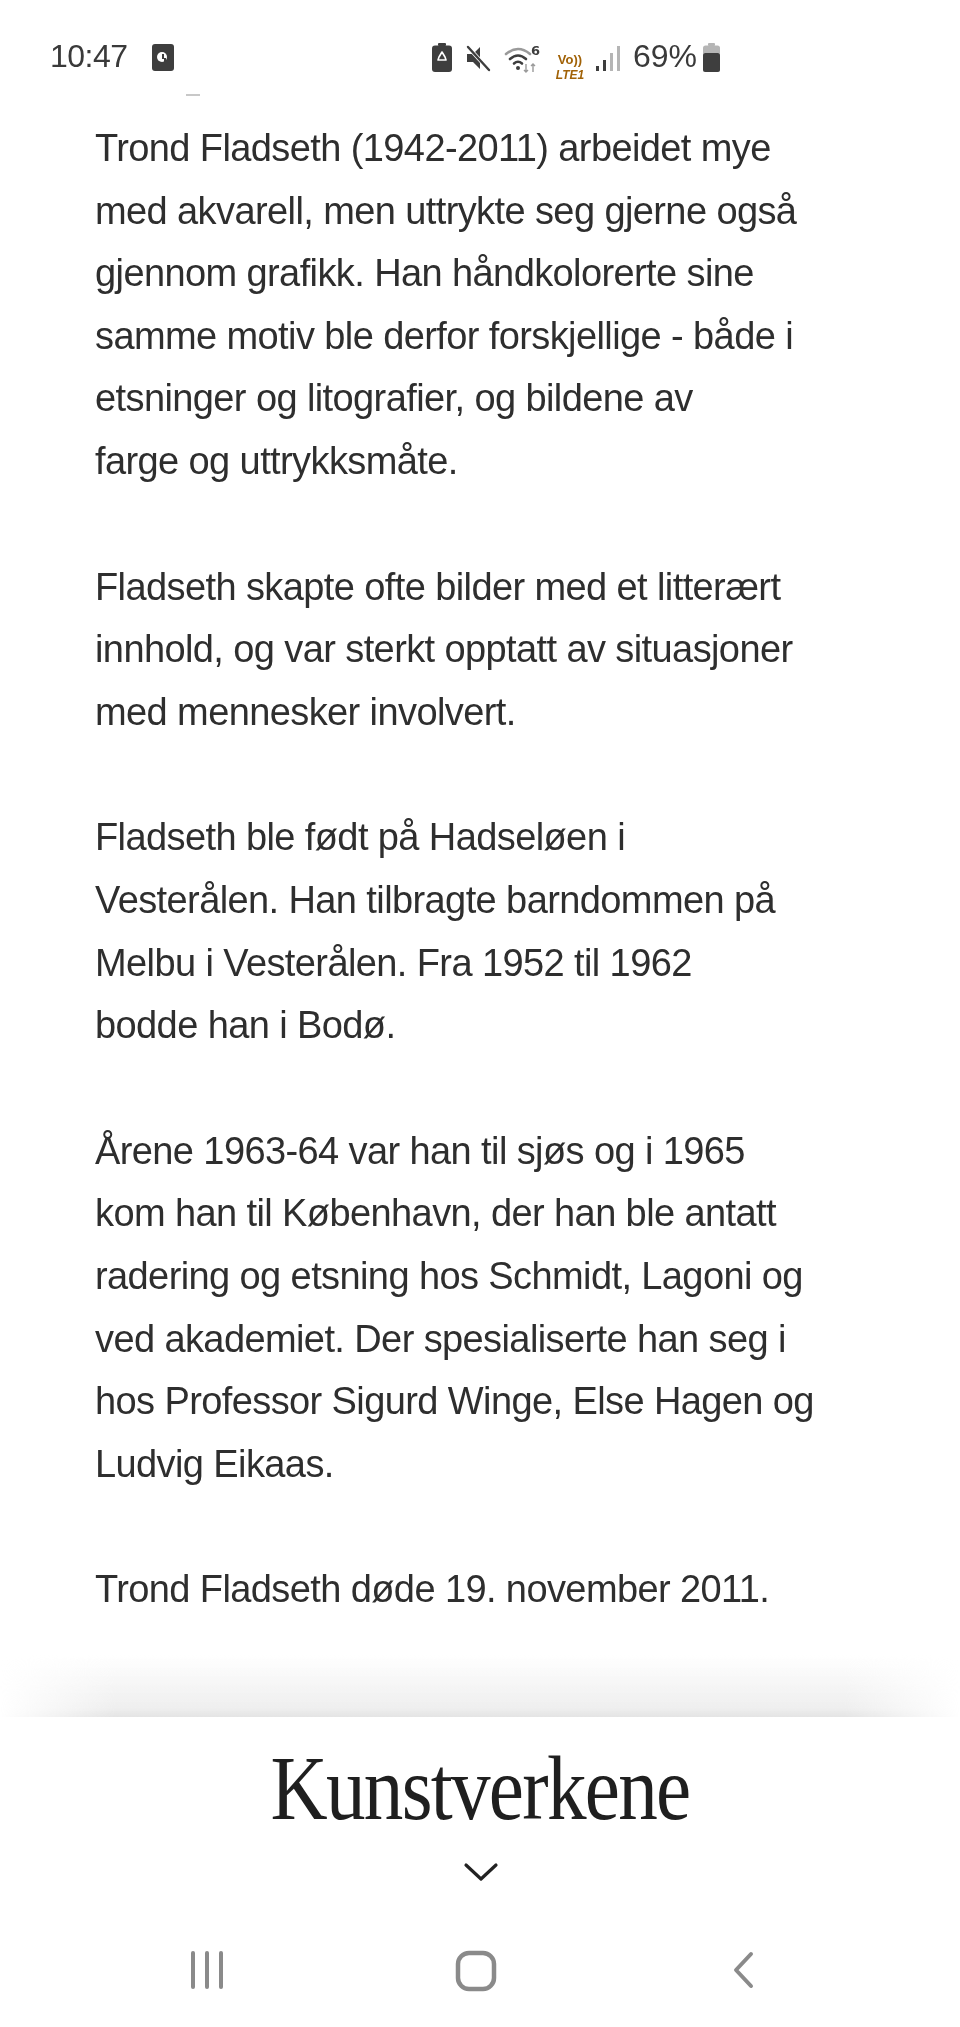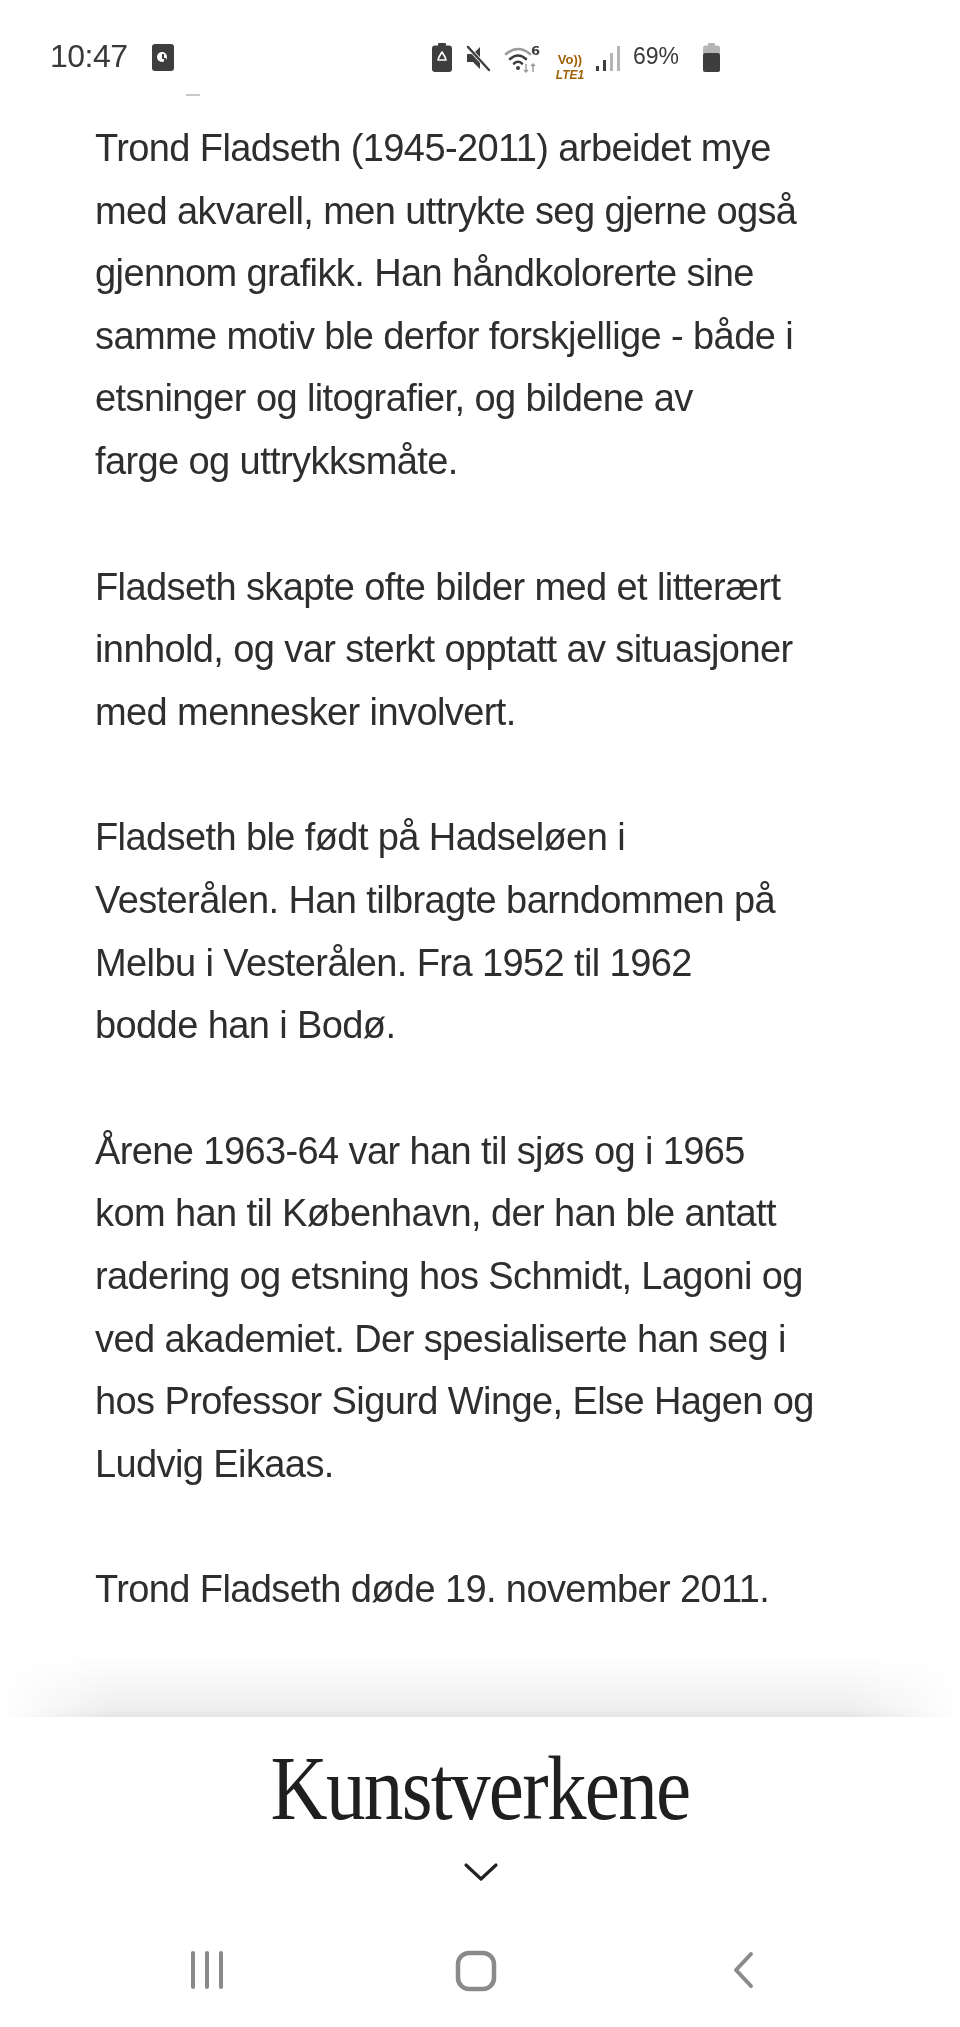--- a/index.html
+++ b/index.html
@@ -54,21 +54,21 @@
   .mute-icon { left: 464px; top: 44px; width: 28px; height: 28px; }
   .wifi-icon { left: 504px; top: 42px; width: 38px; height: 32px; }
   .volte-icon {
     left: 552px; top: 40px; width: 36px;
     font-size: 13px; font-weight: bold; color: #a16207;
     line-height: 15px; text-align: center; margin-top: 12px;
   }
   .signal-icon { left: 595px; top: 44px; width: 26px; height: 28px; }
   .battery-pct {
     position: absolute; left: 633px; top: 38px;
-    font-size: 23px; color: #3a3a3a; line-height: 36px;
+    font-size: 32px; color: #3a3a3a; line-height: 36px;
   }
   .battery-icon { left: 703px; top: 43px; width: 17px; height: 29px; }
 
   .scroll-sliver {
     position: absolute; left: 186px; top: 94px;
     width: 14px; height: 2px; background: #c8c8c8;
   }
 
   
   .article {
@@ -187,21 +187,21 @@
     <rect x="5" y="0" width="7" height="3" rx="1" fill="#b5b5b5"></rect>
     <rect x="0" y="2.5" width="17" height="26.5" rx="2.5" fill="#b5b5b5"></rect>
     <rect x="0" y="10" width="17" height="19" rx="2.5" fill="#3e3e3e"></rect>
   </svg>
 </div>
 
 <div class="scroll-sliver"></div>
 
 <div class="article">
   <p class="para">
-    <span class="line">Trond Fladseth (1945-2011) arbeidet mye</span>
+    <span class="line">Trond Fladseth (1942-2011) arbeidet mye</span>
     <span class="line">med akvarell, men uttrykte seg gjerne også</span>
     <span class="line">gjennom grafikk. Han håndkolorerte sine</span>
     <span class="line">samme motiv ble derfor forskjellige - både i</span>
     <span class="line">etsninger og litografier, og bildene av</span>
     <span class="line">farge og uttrykksmåte.</span>
   </p>
   <p class="para">
     <span class="line">Fladseth skapte ofte bilder med et litterært</span>
     <span class="line">innhold, og var sterkt opptatt av situasjoner</span>
     <span class="line">med mennesker involvert.</span>

